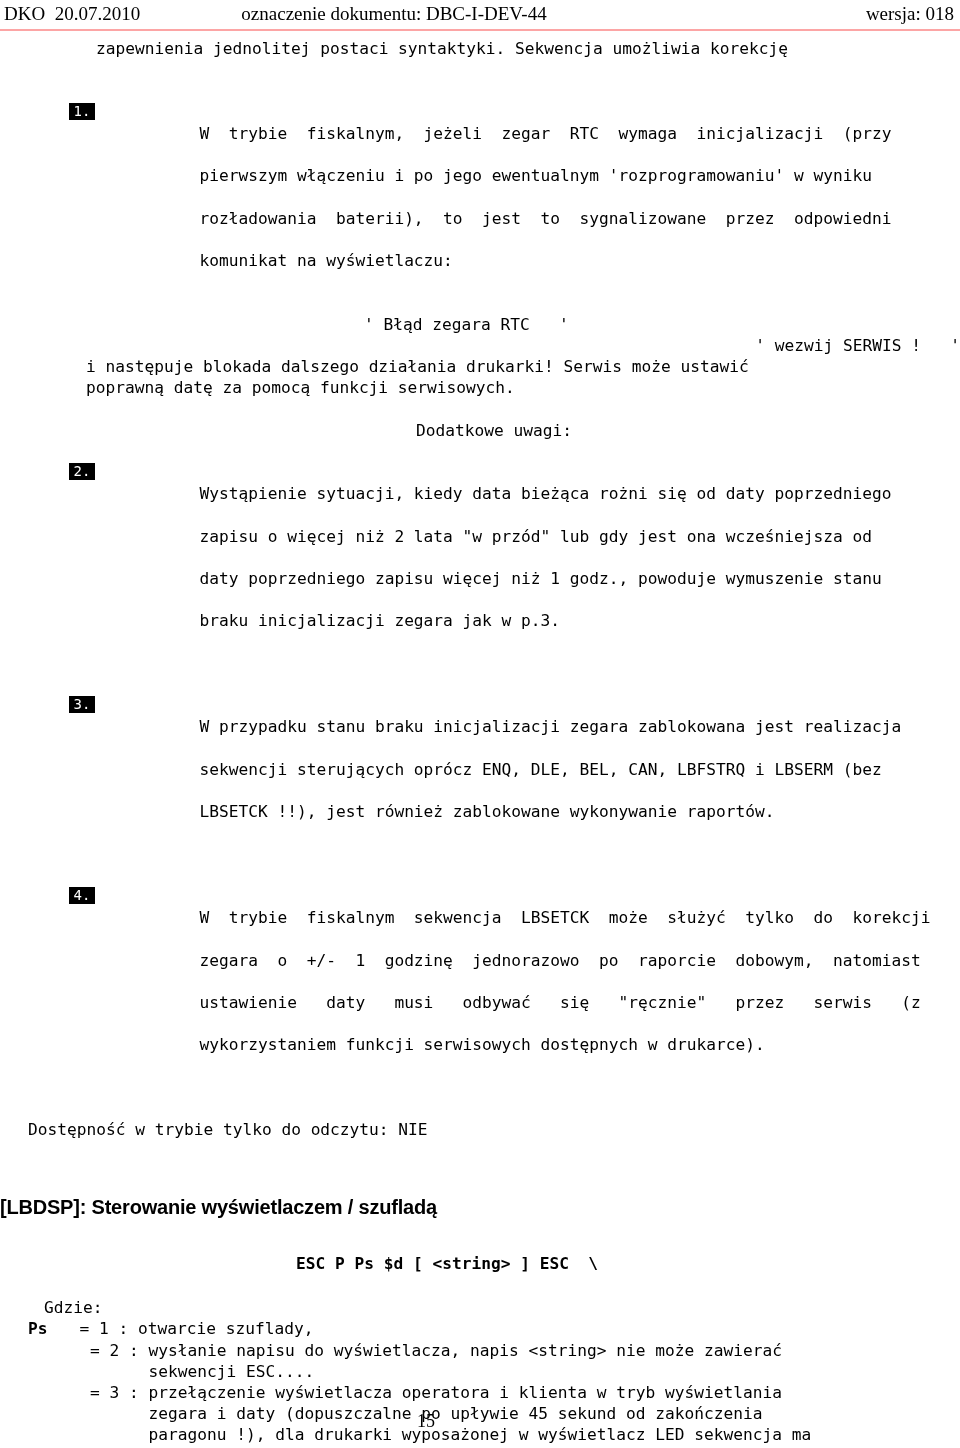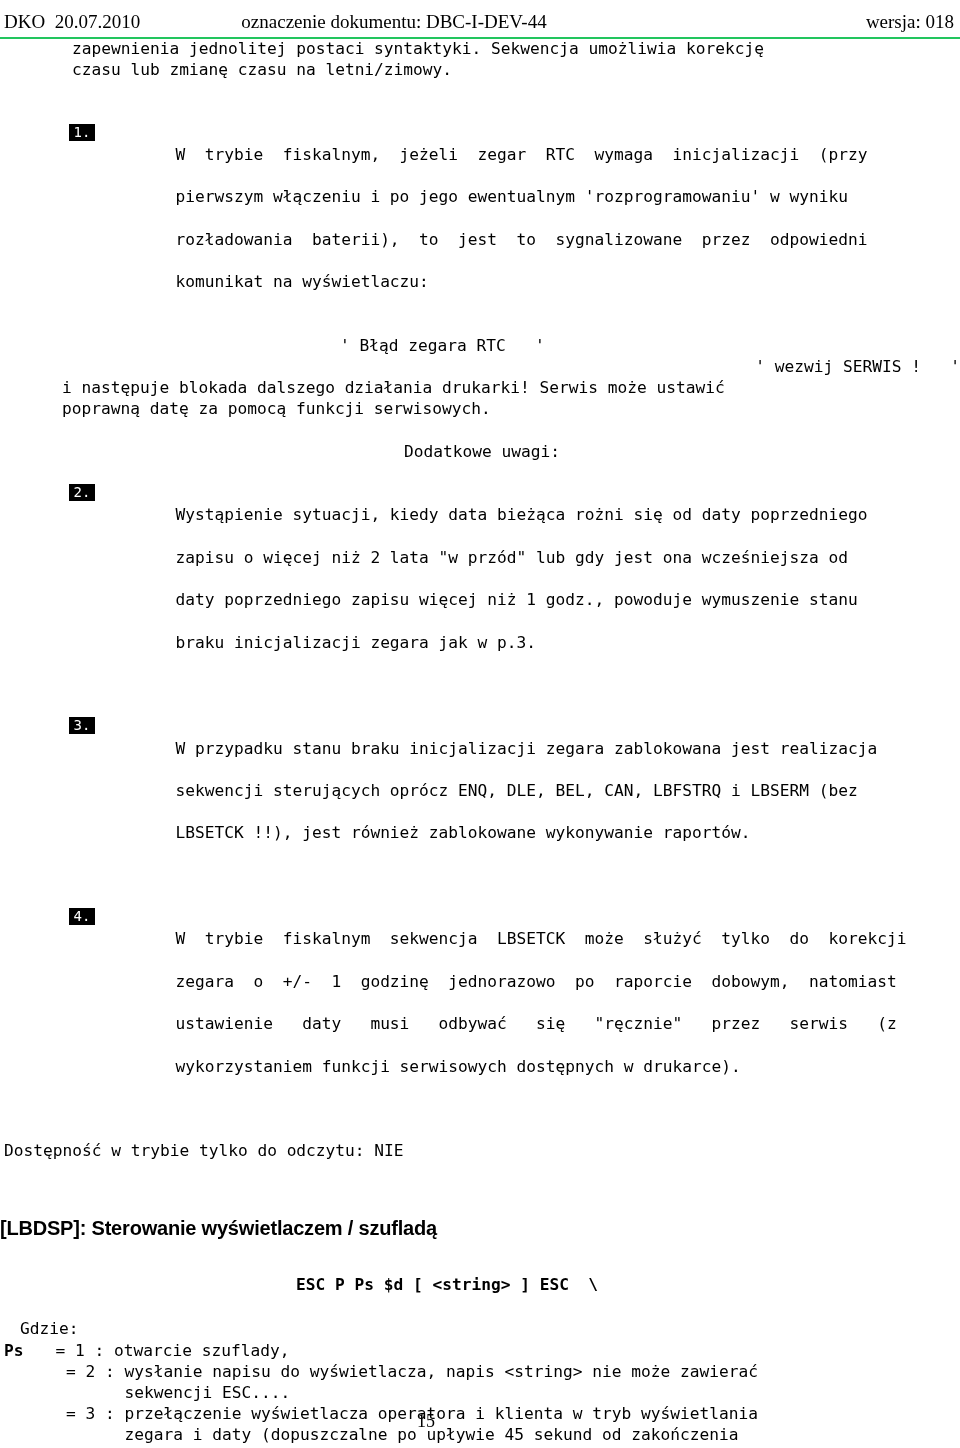--- a/index.html
+++ b/index.html
@@ -12,27 +12,27 @@
     height: 1448px;
     position: relative;
     font-family: "DejaVu Sans Mono", "Liberation Mono", monospace;
     color: #000000;
     overflow: hidden;
   }
 
   
   .page-header {
     position: absolute;
-    top: 8px; left: 0;
+    top: 0; left: 0;
     width: 960px;
     height: 31px;
     font-family: "Liberation Serif", "DejaVu Serif", serif;
     font-size: 19px;
     line-height: 26px;
-    border-bottom: 2px solid #22c55e;
+    border-bottom: 2px solid #fca5a5;
     box-sizing: border-box;
   }
   .page-header .hdr-left {
     position: absolute;
     left: 4px; top: 1px;
     white-space: pre;
   }
   .page-header .hdr-center {
     position: absolute;
     left: 0; top: 1px;
@@ -56,20 +56,21 @@
     font-size: 16.2px;
     line-height: 21.2px;
   }
 
   .line {
     white-space: pre;
     font-family: "DejaVu Sans Mono", "Liberation Mono", monospace;
     font-size: 16.2px;
     line-height: 21.2px;
     height: 21.2px;
+    margin-left: 24px;
   }
 
   .indent-intro { padding-left: 72px; }
 
   
   .li-row {
     position: relative;
     white-space: pre;
   }
   .marker {
@@ -131,21 +132,20 @@
 
 <div class="page-header">
   <span class="hdr-left">DKO  20.07.2010</span>
   <span class="hdr-center">oznaczenie dokumentu: DBC-I-DEV-44</span>
   <span class="hdr-right">wersja: 018</span>
 </div>
 
 <div class="doc">
 
   <div class="line indent-intro">zapewnienia jednolitej postaci syntaktyki. Sekwencja umożliwia korekcję</div>
-  <div class="line indent-intro">czasu lub zmianę czasu na letni/zimowy.</div>
 
   <div class="blank"></div>
 
   <div class="li-row">
     <span class="marker-slot"><span class="marker">1.</span></span><span class="li-text">
       <span class="line">W  trybie  fiskalnym,  jeżeli  zegar  RTC  wymaga  inicjalizacji  (przy</span><br>
       <span class="line">pierwszym włączeniu i po jego ewentualnym 'rozprogramowaniu' w wyniku</span><br>
       <span class="line">rozładowania  baterii),  to  jest  to  sygnalizowane  przez  odpowiedni</span><br>
       <span class="line">komunikat na wyświetlaczu:</span>
     </span>

